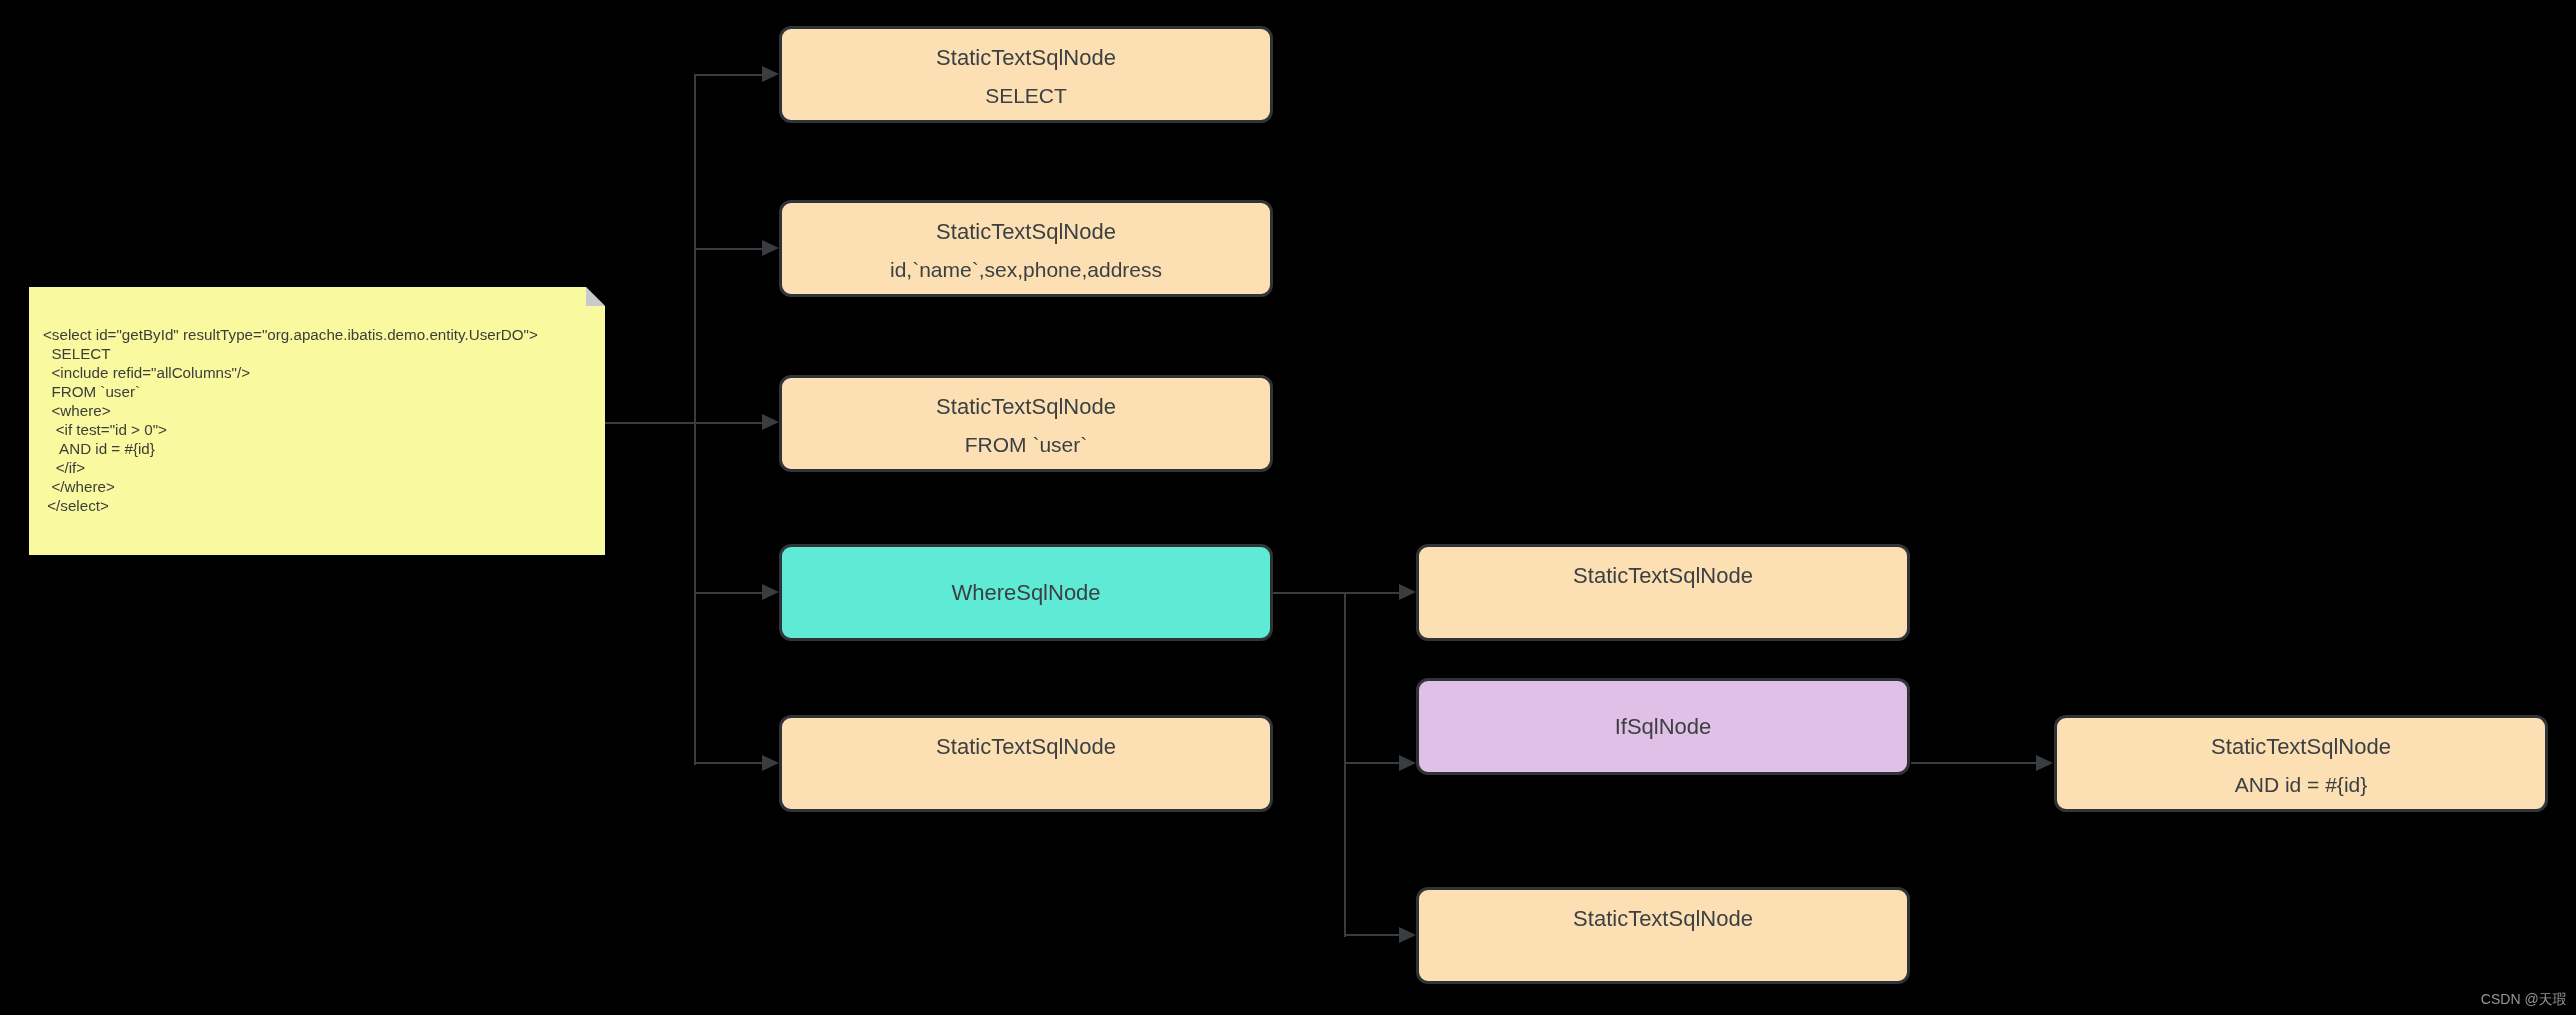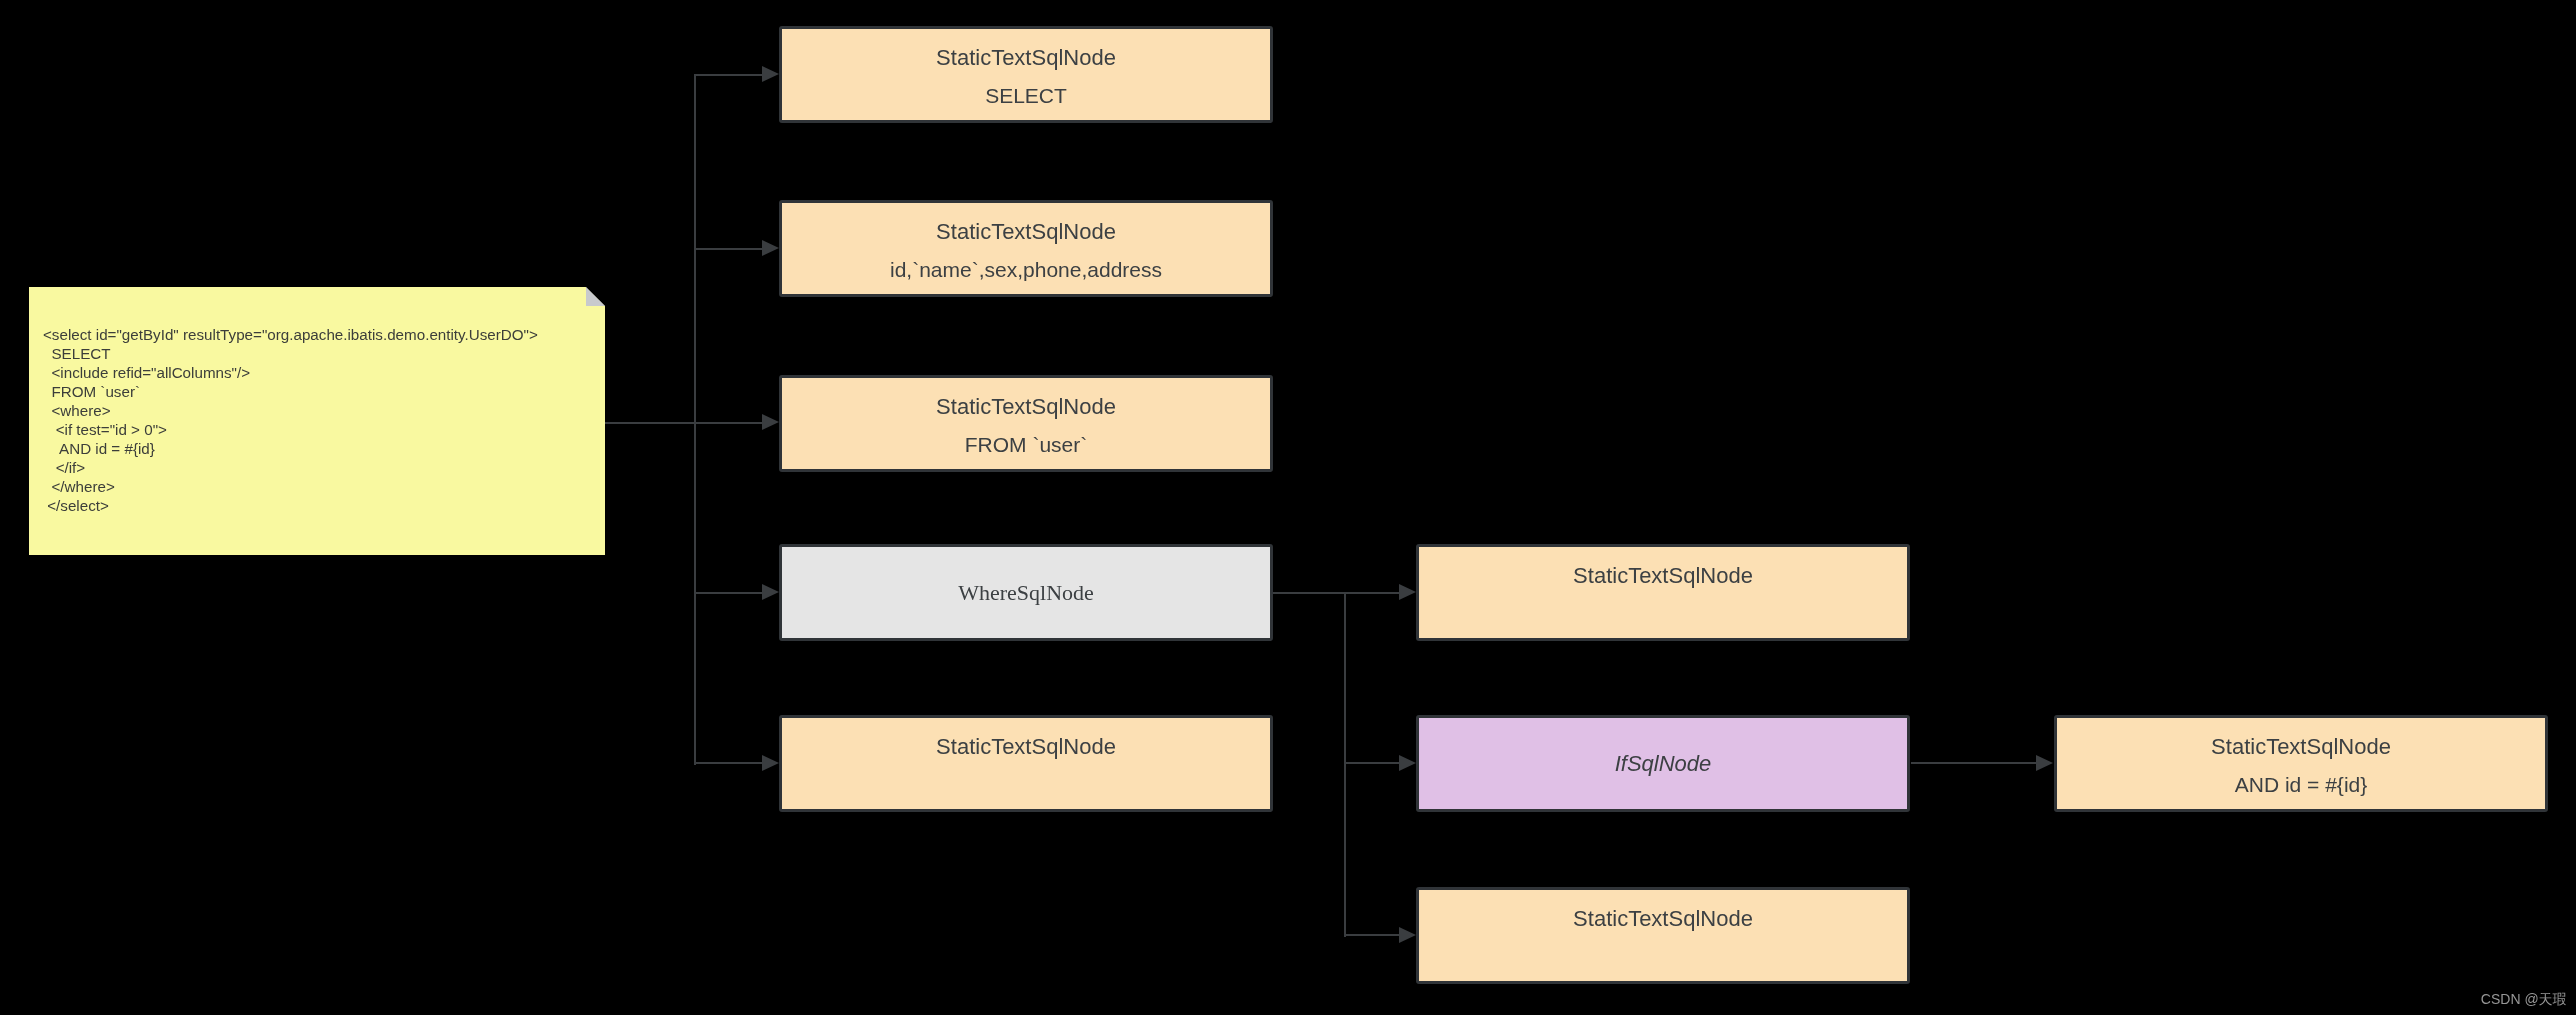--- a/index.html
+++ b/index.html
@@ -26,39 +26,39 @@
     margin:0;padding:38px 5.9px 0 14px;
     font-family:"Liberation Sans","DejaVu Sans",sans-serif;
     font-size:15.2px;line-height:19px;color:#3C3E3A;
     white-space:pre;
   }
 
   
   .node{
     position:absolute;width:494px;height:97px;
     background:#FCE0B4;
-    border:3.5px solid #303438;border-radius:3px;
+    border:3.5px solid #303438;border-radius:12px;
     box-sizing:border-box;
     display:flex;flex-direction:column;align-items:center;
     color:#3C4043;
   }
   .node-title{margin-top:16px;font-size:22px;line-height:26px;white-space:nowrap;}
   .node-text{margin-top:12.3px;font-size:21px;line-height:26px;white-space:nowrap;}
   .node.vcenter{justify-content:center;}
   .node.vcenter .node-title{margin-top:0;}
-  .blue{background:#e5e5e5;font-family:Liberation Serif, serif;}
+  .blue{background:#5eead4;}
   .purple{background:#E0C0E6;}
 
   .n1{left:779px;top:26px;}
   .n2{left:779px;top:200px;}
   .n3{left:779px;top:375px;}
   .n4{left:779px;top:544px;}
   .n5{left:779px;top:715px;}
   .n6{left:1416px;top:544px;}
-  .n7{left:1416px;top:715px;font-style:italic;}
+  .n7{left:1416px;top:678px;}
   .n8{left:1416px;top:887px;}
   .n9{left:2054px;top:715px;}
 
   
   .line{position:absolute;background:#3A3D40;}
   .h{height:2.3px;}
   .v{width:2.3px;}
   .arrow{
     position:absolute;width:0;height:0;
     border-top:8.8px solid transparent;

